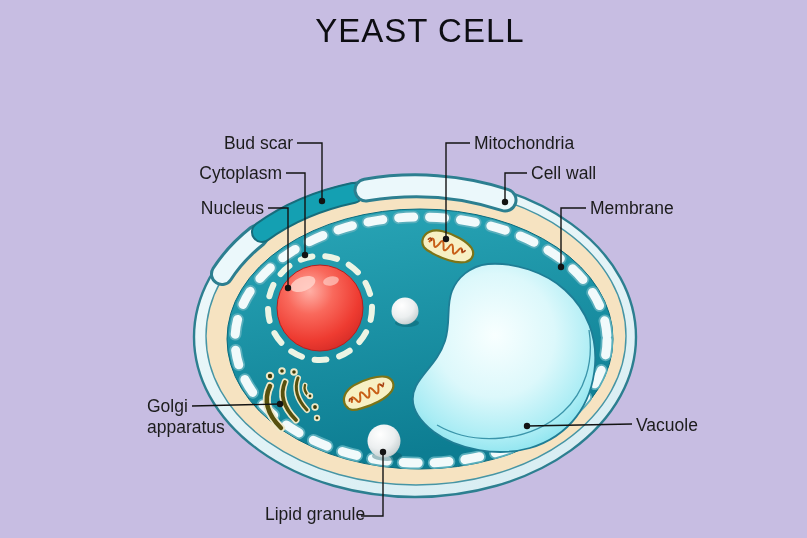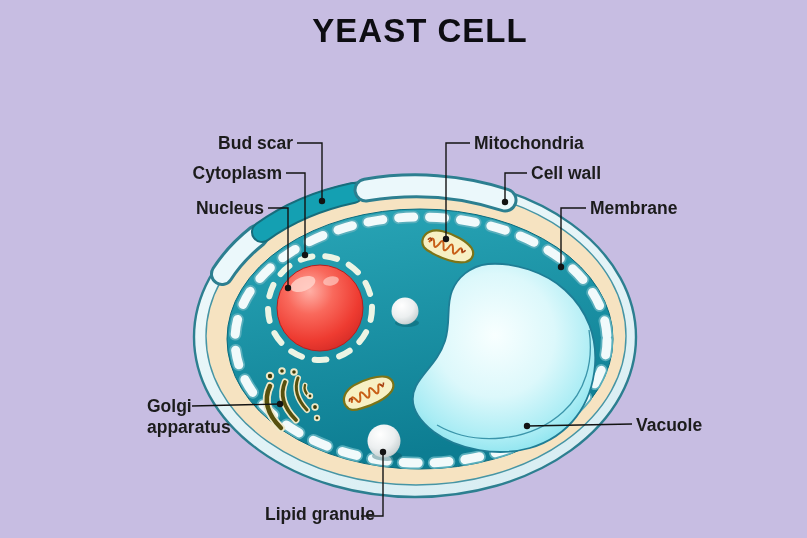--- a/index.html
+++ b/index.html
@@ -1,17 +1,17 @@
 <!DOCTYPE html>
 <html><head>
 <meta charset="utf-8">
 <style>
   html,body{margin:0;padding:0;}
   body{width:807px;height:538px;overflow:hidden;font-family:"Liberation Sans",sans-serif;}
-  #stage{position:relative;width:807px;height:538px;font-weight:bold;}
+  #stage{position:relative;width:807px;height:538px;}
   svg{display:block;}
   text{font-family:"Liberation Sans",sans-serif;}
   .lbl{font-size:17.5px;}
   .ttl{font-size:33px;letter-spacing:1px;}
 </style>
 </head>
 <body>
 
 <div id="stage">
 <svg width="807" height="538" viewBox="0 0 807 538">

